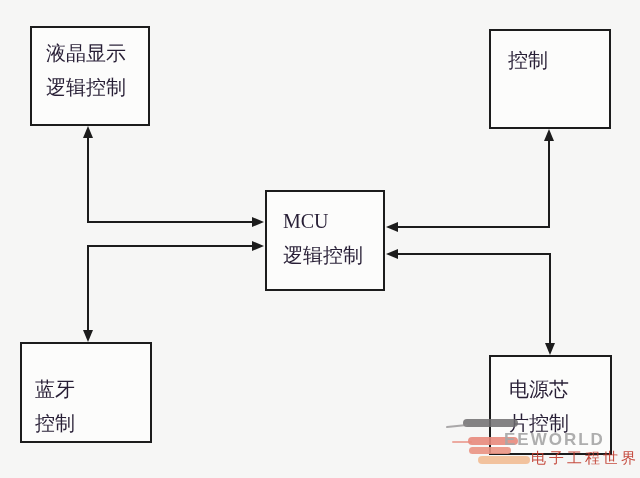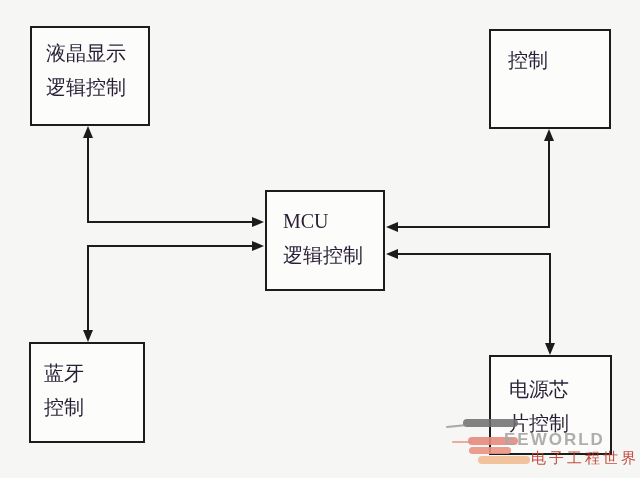--- a/index.html
+++ b/index.html
@@ -55,21 +55,21 @@
 
   <div class="box" style="left:489px;top:29px;width:122px;height:100px;padding:12px 0 0 17px;">
     <span class="bl">控制</span>
   </div>
 
   <div class="box" style="left:265px;top:190px;width:120px;height:101px;padding:12px 0 0 16px;">
     <span class="bl">MCU</span>
     <span class="bl">逻辑控制</span>
   </div>
 
-  <div class="box" style="left:29px;top:342px;width:116px;height:101px;padding:12px 0 0 13px;">
+  <div class="box" style="left:20px;top:342px;width:132px;height:101px;padding:28px 0 0 13px;">
     <span class="bl">蓝牙</span>
     <span class="bl">控制</span>
   </div>
 
   <div class="box" style="left:489px;top:355px;width:123px;height:100px;padding:15px 0 4px 18px;">
     <span class="bl">电源芯</span>
     <span class="bl">片控制</span>
   </div>
 
   <div>

